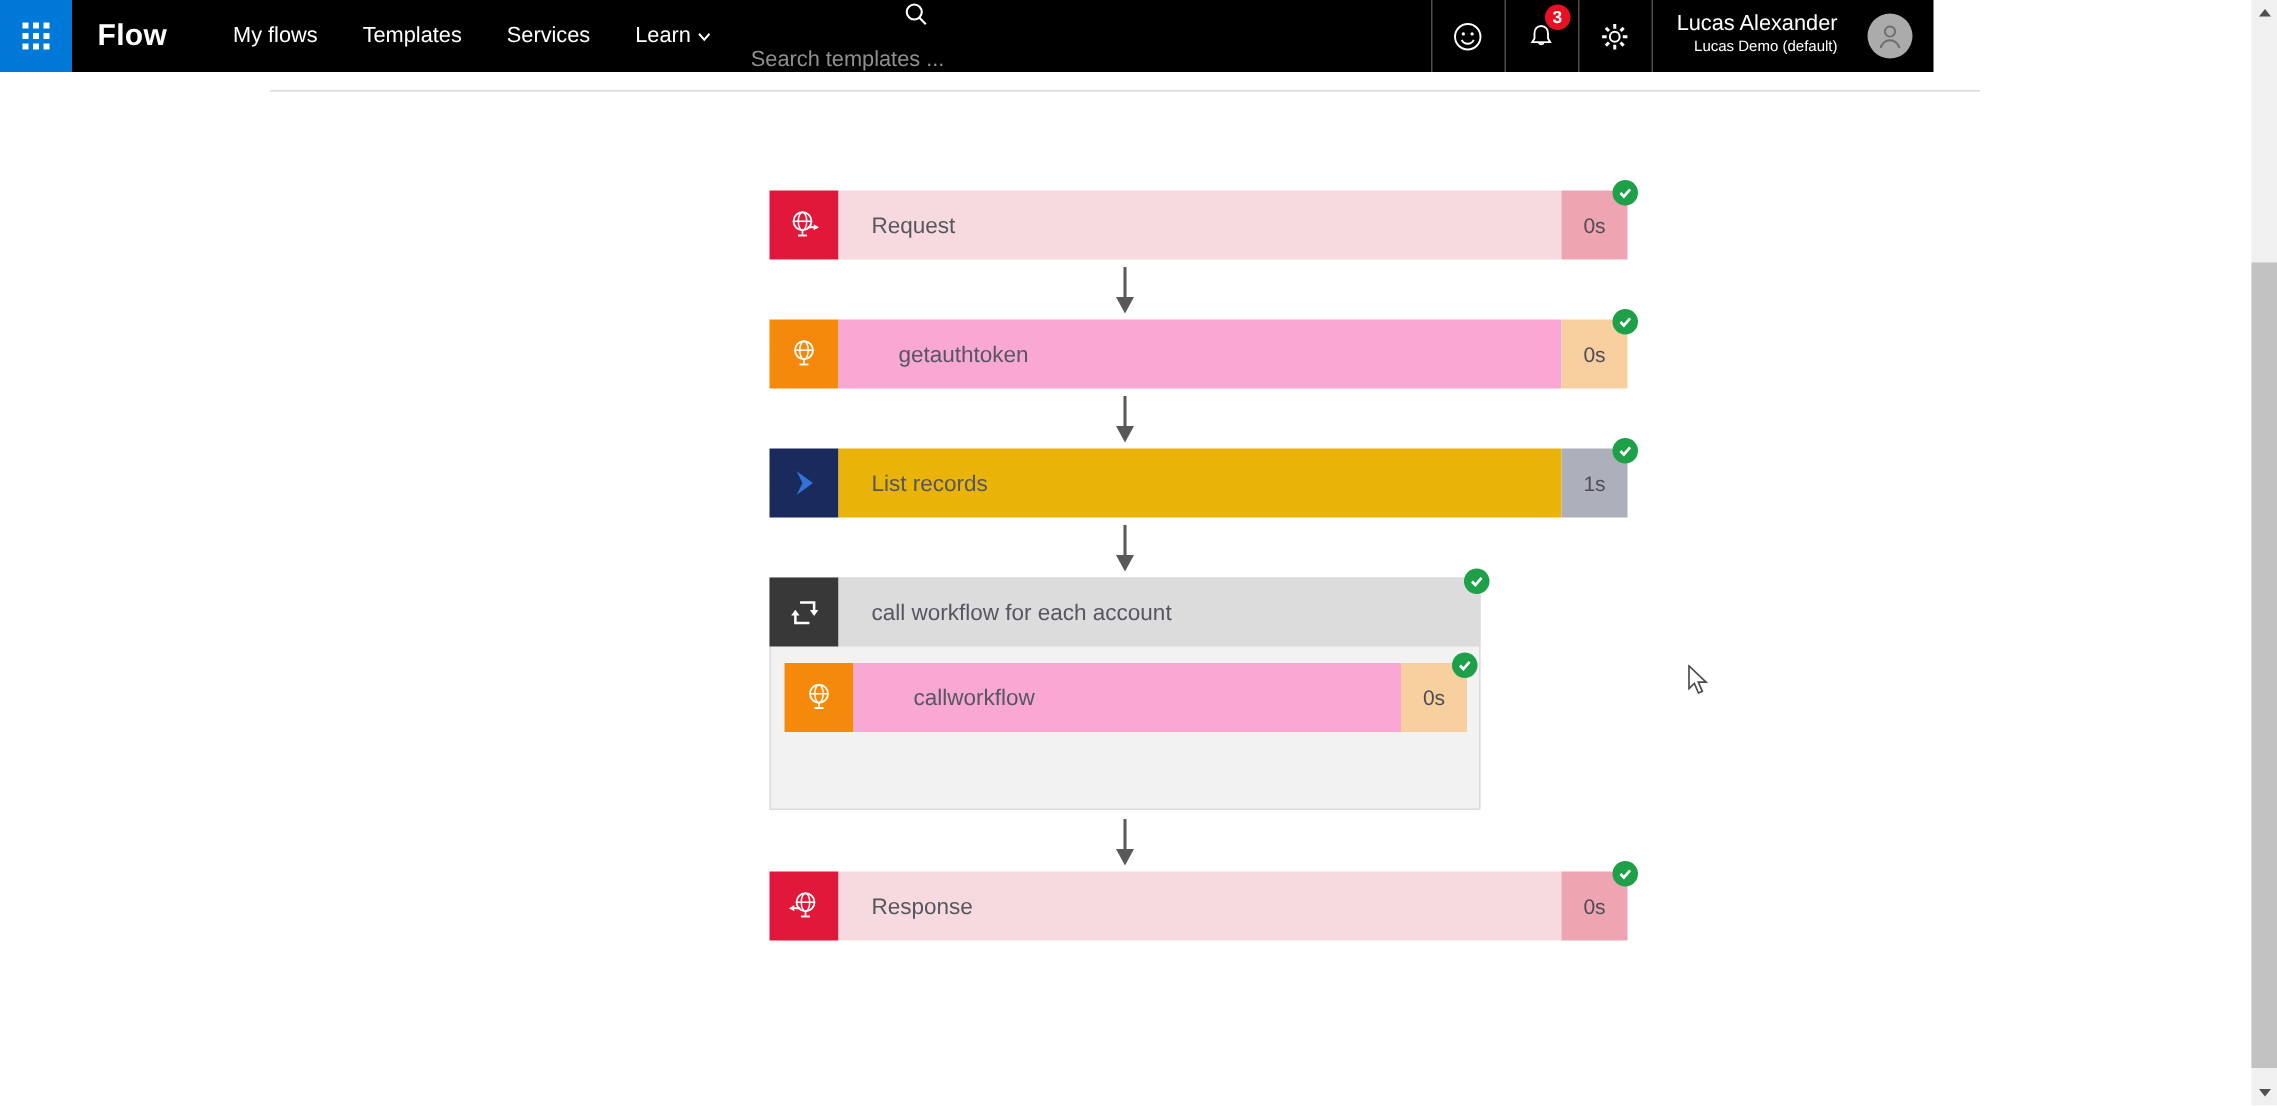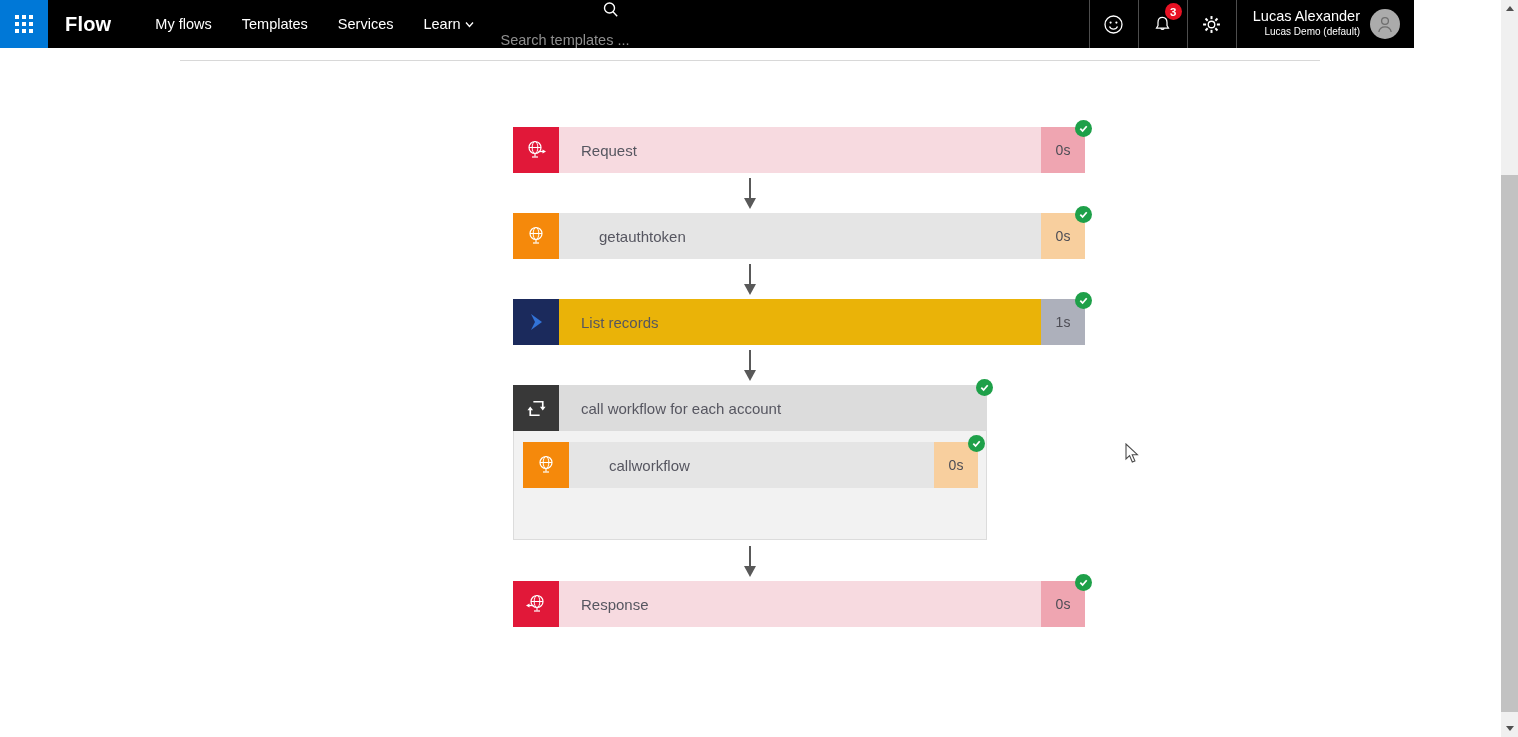--- a/index.html
+++ b/index.html
@@ -1,21 +1,21 @@
 <!DOCTYPE html>
 <html><head>
 <meta charset="utf-8">
 <style>
   * { margin:0; padding:0; box-sizing:border-box; }
   html,body { width:1518px; height:737px; overflow:hidden; background:#fff;
               font-family:"Liberation Sans", sans-serif; }
   .page { position:relative; width:1518px; height:737px; background:#fff; }
 
   
-  .topbar { position:absolute; left:0; top:0; width:1414px; height:48px;
+  .topbar { position:absolute; left:0; top:0; width:1289px; height:48px;
             background:#000; display:flex; align-items:center; color:#fff; }
   .waffle-btn { width:48px; height:48px; background:#0078D7; flex:0 0 48px;
                 display:flex; align-items:center; justify-content:center; cursor:pointer; }
   .waffle-grid { width:19px; height:19px; display:grid;
                  grid-template-columns:repeat(3,4px); grid-template-rows:repeat(3,4px);
                  gap:3px; }
   .waffle-grid span { background:#fff; }
   .brand { font-size:20px; font-weight:700; margin-left:17px; letter-spacing:0.2px; }
   .topnav { display:flex; align-items:center; margin-left:44px; gap:30px; font-size:14.5px; }
   .topnav .nav-item { cursor:pointer; display:flex; align-items:center; gap:3px; white-space:nowrap; }
@@ -23,21 +23,21 @@
   .search-input { background:transparent; border:none; outline:none; color:#ddd;
                   font-size:14.5px; width:220px; font-family:"Liberation Sans",sans-serif; }
   .search-input::placeholder { color:#8f8f8f; }
   .top-right { margin-left:auto; display:flex; align-items:center; height:48px; }
   .icon-cell { width:49px; height:48px; display:flex; align-items:center; justify-content:center;
                border-left:1px solid #4d4d4d; cursor:pointer; position:relative; }
   .badge { position:absolute; top:3px; right:5px; min-width:17px; height:17px; border-radius:50%;
            background:#E81123; color:#fff; font-size:11.5px; display:flex; align-items:center;
            justify-content:center; font-weight:700; }
   .user-block { border-left:1px solid #4d4d4d; height:48px; display:flex; align-items:center;
-                padding:0 14px 0 16px; gap:10px; cursor:pointer; }
+                padding:0 14px 0 16px; gap:20px; cursor:pointer; }
   .user-text { text-align:right; line-height:16px; }
   .user-name { font-size:14.5px; }
   .user-org { font-size:10px; }
   .avatar { width:30px; height:30px; border-radius:50%; background:#ababab;
             display:flex; align-items:center; justify-content:center; }
 
   
   .scrollbar { position:absolute; right:0; top:0; width:17px; height:737px; background:#f0f0f0; }
   .sb-arrow { position:absolute; left:0; width:17px; height:17px; display:flex;
               align-items:center; justify-content:center; cursor:pointer; }
@@ -57,21 +57,21 @@
                font-size:15px; color:#565660; overflow:hidden; }
   .step-duration { flex:0 0 44px; width:44px; display:flex; align-items:center; justify-content:center;
                    font-size:14px; color:#4d4d55; }
   .check { position:absolute; top:-7px; right:-7px; width:17px; height:17px; border-radius:50%;
            background:#1EA049; display:flex; align-items:center; justify-content:center; z-index:2; }
 
   .c-req  .step-icon { background:#E11839; }
   .c-req  .step-body { background:#F7DAE0; }
   .c-req  .step-duration { background:#EFA5B1; }
   .c-http .step-icon { background:#F5890B; }
-  .c-http .step-body { background:#e5e5e5;padding-left:40px; }
+  .c-http .step-body { background:#f9a8d4;padding-left:40px; }
   .c-http .step-duration { background:#F8CF9E; }
   .c-d365 .step-icon { background:#1B2A5C; }
   .c-d365 .step-body { background:#eab308; }
   .c-d365 .step-duration { background:#ADB0BB; }
 
   .scope { position:absolute; left:513px; top:385px; width:474px; height:155px;
            background:#F2F2F2; border:1px solid #DCDCDC; cursor:pointer; }
   .scope-header { display:flex; height:46px; margin:-1px -1px 0 -1px; }
   .scope-header .step-icon { background:#383838; }
   .scope-header .scope-title { flex:1; background:#DCDCDC; display:flex; align-items:center;

